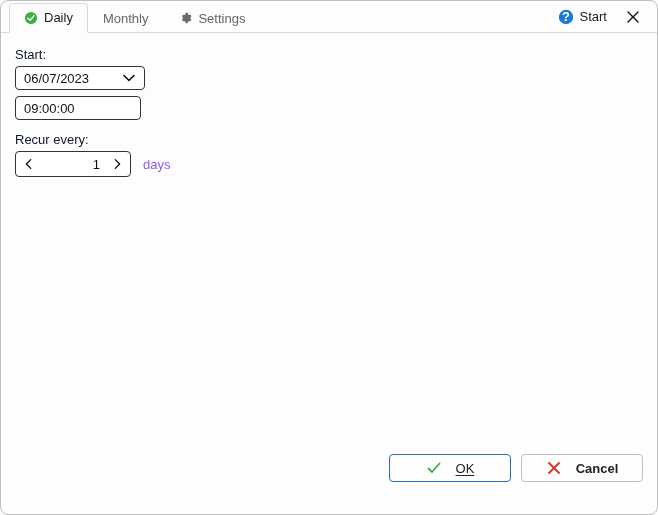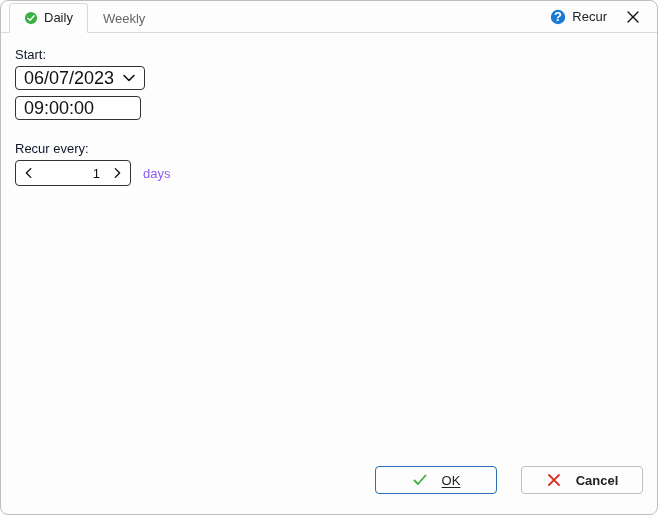--- a/index.html
+++ b/index.html
@@ -99,32 +99,32 @@
       padding: 0 6px 0 8px;
       justify-content: space-between;
     }
     .time-field {
       width: 126px;
       padding: 0 8px;
       margin-top: 6px;
       align-items: center;
     }
     .date-text, .time-text {
-      font-size: 18px;
+      font-size: 13px;
       color: #111;
     }
     .chev-btn {
       width: 18px;
       height: 100%;
       display: inline-flex;
       align-items: center;
       justify-content: center;
     }
     .section2 {
-      margin-top: 21px;
+      margin-top: 12px;
     }
     .spinner-row {
       display: flex;
       align-items: center;
       gap: 12px;
     }
     .spinner {
       display: flex;
       align-items: center;
       width: 116px;
@@ -147,23 +147,23 @@
       padding-right: 4px;
       color: #111;
     }
     .unit {
       color: #8b5cf6;
     }
     
     .footer {
       position: absolute;
       right: 14px;
-      bottom: 20px;
-      display: flex;
-      gap: 24px;
+      bottom: 32px;
+      display: flex;
+      gap: 10px;
     }
     .btn {
       display: flex;
       align-items: center;
       justify-content: center;
       gap: 14px;
       width: 122px;
       height: 28px;
       border-radius: 4px;
       background: #fdfdfd;
@@ -193,32 +193,40 @@
   <div class="tab active">
     <span class="icon">
       <svg viewBox="0 0 16 16">
           <circle cx="8" cy="8" r="7" fill="#3cb043"></circle>
           <path d="M4.5 8.2 L7 10.5 L11.5 5.5" stroke="#fff" stroke-width="1.6" fill="none" stroke-linecap="round" stroke-linejoin="round"></path>
         </svg>
     </span>
     <span>Daily</span>
   </div>
   <div class="tab">
-    <span>Weekly</span>
+    <span>Monthly</span>
+  </div>
+  <div class="tab">
+    <span class="icon">
+      <svg viewBox="0 0 16 16">
+          <path fill="#6a6a6a" d="M8 5.2a2.8 2.8 0 1 0 0 5.6 2.8 2.8 0 0 0 0-5.6zm6.3 3.8-.1-2 1.2-1-1-1.8-1.5.5a5.7 5.7 0 0 0-1.3-.8L11.2 2H8.8l-.4 1.9c-.5.2-.9.4-1.3.8L5.6 4.2l-1 1.8 1.2 1-.1 2-1.2 1 1 1.8 1.5-.5c.4.3.8.6 1.3.8l.4 1.9h2.4l.4-1.9c.5-.2.9-.5 1.3-.8l1.5.5 1-1.8-1.2-1z"></path>
+        </svg>
+    </span>
+    <span>Settings</span>
   </div>
 
   <div class="rightctrls">
     <div class="help">
       <span class="icon">
         <svg viewBox="0 0 16 16">
             <circle cx="8" cy="8" r="7.2" fill="#1979d3"></circle>
             <text x="8" y="11.5" text-anchor="middle" font-size="10" font-weight="700" fill="#fff" font-family="Segoe UI, sans-serif">?</text>
           </svg>
       </span>
-      <span>Recur</span>
+      <span>Start</span>
     </div>
     <span class="close-x">
       <svg viewBox="0 0 16 16">
           <path d="M3 3 L13 13 M13 3 L3 13" stroke="#111" stroke-width="1.4" stroke-linecap="round"></path>
         </svg>
     </span>
   </div>
 </div>
 
 <div class="body">

